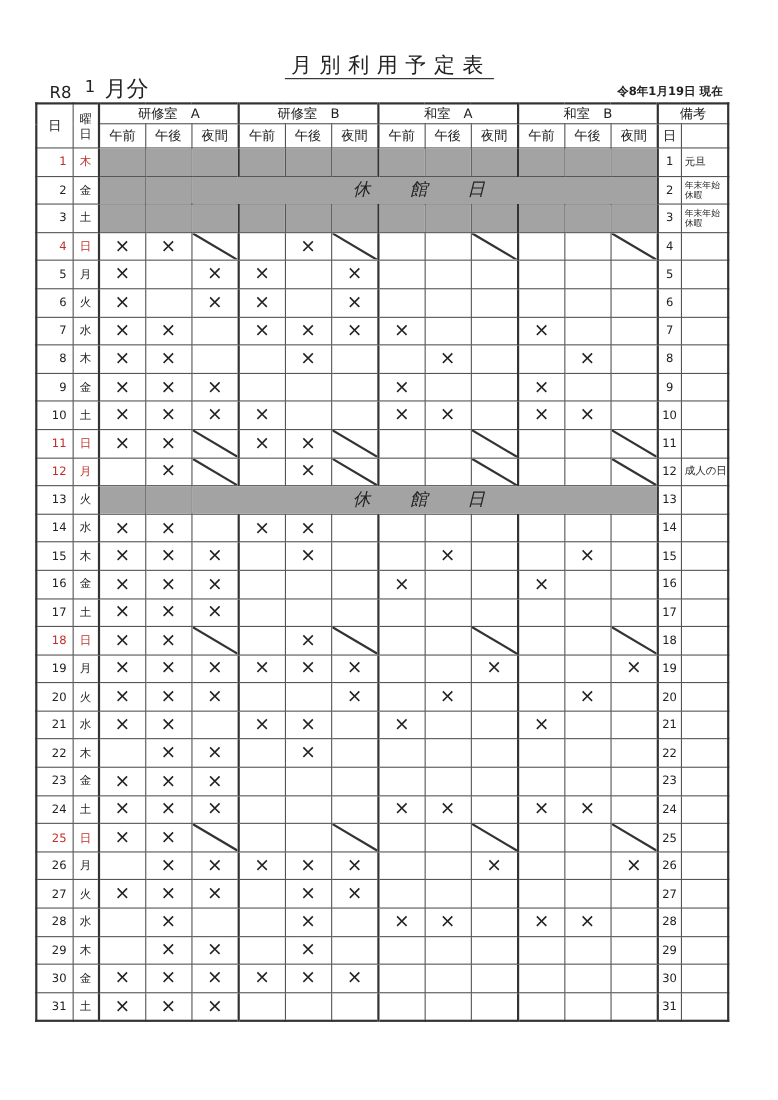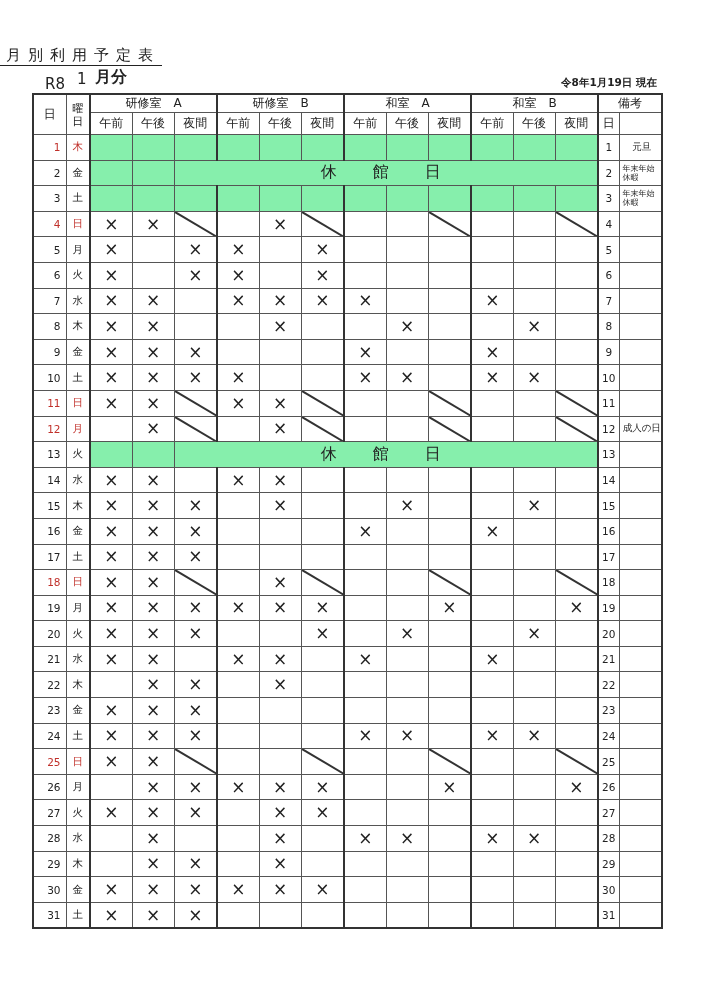--- a/index.html
+++ b/index.html
@@ -1,35 +1,35 @@
 <!DOCTYPE html>
 <html><head>
 <meta charset="utf-8">
 <style>
   html,body{margin:0;padding:0;background:#fff;}
   body{width:707px;height:1000px;position:relative;font-family:"DejaVu Sans","Liberation Sans",sans-serif;color:#222;overflow:hidden;}
-  .title{position:absolute;left:0;width:707px;top:46px;font-size:15px;letter-spacing:7px;}
+  .title{position:absolute;left:0;width:707px;top:46px;text-align:center;font-size:19px;letter-spacing:7px;}
   .title span{border-bottom:1.5px solid #222;padding:0 2px 1px 6px;}
   .era{position:absolute;left:45px;top:75px;font-size:15px;}
   .month-num{position:absolute;left:77px;top:70px;font-size:15px;}
-  .month-suffix{position:absolute;left:95px;top:67px;font-size:16px;font-weight:bold;}
+  .month-suffix{position:absolute;left:95px;top:67px;font-size:20px;font-weight:normal;}
   .asof{position:absolute;right:50px;top:76px;font-size:10.5px;font-weight:bold;margin-left:40px;}
   table{position:absolute;left:32px;top:93px;border-collapse:collapse;table-layout:fixed;border:2px solid #333;}
   td,th{border:1px solid #555;padding:0;text-align:center;vertical-align:middle;font-weight:normal;overflow:hidden;}
   th{font-size:12px;background:#fff;}
   .h1 th{height:16px;}
   .h2 th{height:21px;}
   td{height:24.6px;font-size:10.5px;position:relative;}
   .day{text-align:right;padding-right:5px;}
   .red{color:#c0302a;}
   .x{font-size:17px;line-height:17px;}
-  .yl{background:#86efac;}
+  .yl{background:#a3a3a3;font-style:italic;}
   .closed-label{font-size:16px;letter-spacing:10px;}
   .note{font-size:8px;text-align:left;padding-left:3px;line-height:9px;margin-left:18px;}
-  .note-big{font-size:9.5px;text-align:center;padding-left:3px;}
+  .note-big{font-size:9.5px;text-align:left;padding-left:3px;}
   .rb{border-right:2px solid #333;}
   .slash{background:linear-gradient(to top right, transparent calc(50% - 0.8px), #333 50%, transparent calc(50% + 0.8px));background:none;}
   .slash svg{position:absolute;left:0;top:0;width:100%;height:100%;}
 </style>
 </head>
 <body>
 
 <div class="title"><span>月別利用予定表</span></div>
 <div class="era">R8</div>
 <div class="month-num">1</div>

